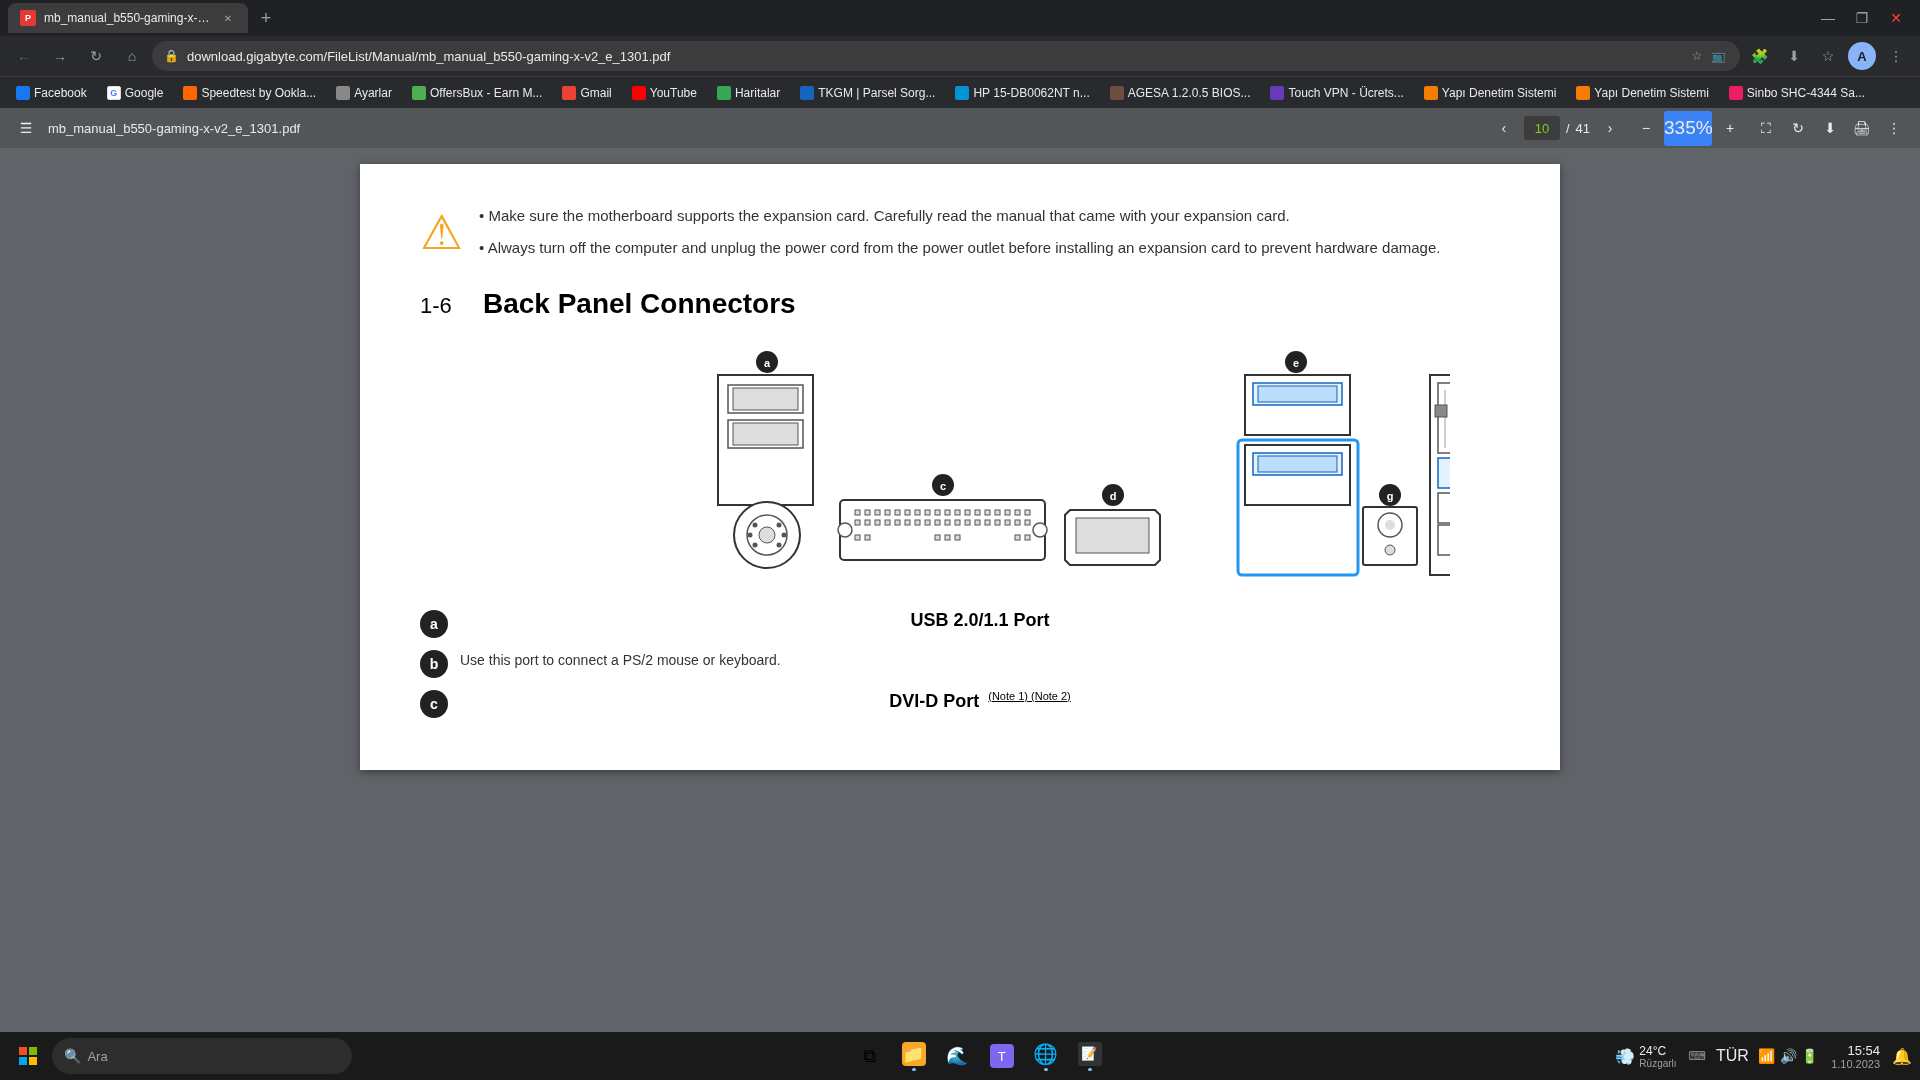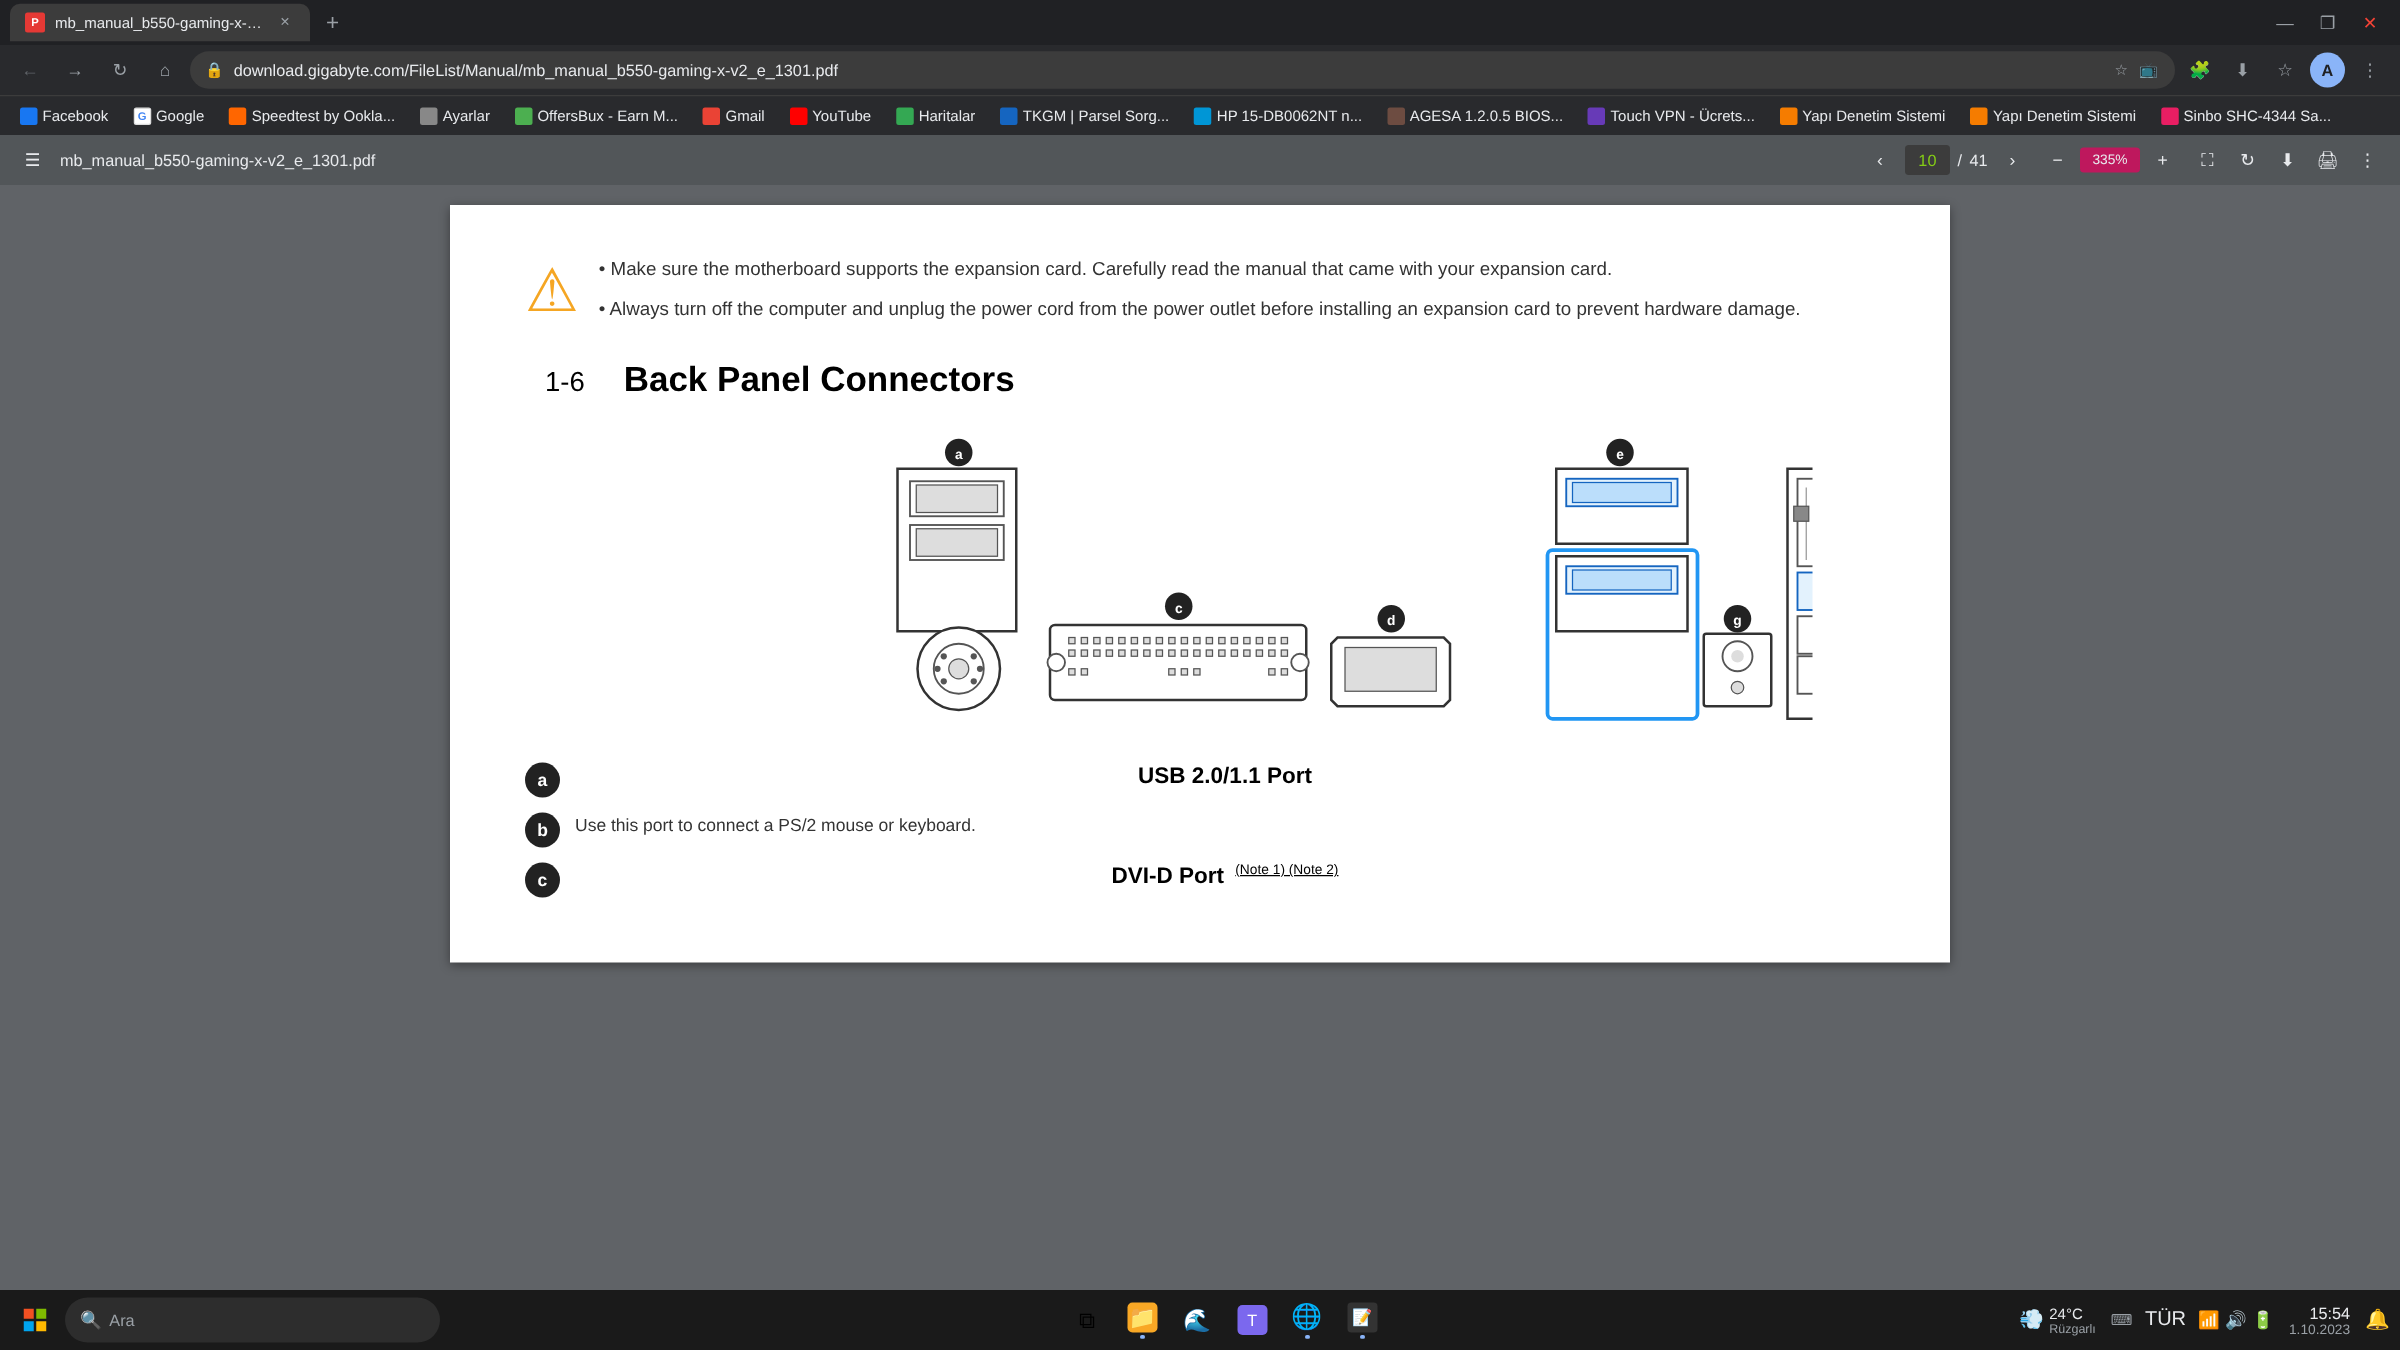--- a/index.html
+++ b/index.html
@@ -48,34 +48,34 @@
     .bm-yapi1 { background: #f57c00; }
     .bm-yapi2 { background: #f57c00; }
     .bm-sinbo { background: #e91e63; }
 
     
     .pdf-toolbar { display: flex; align-items: center; height: 40px; background: #525659; padding: 0 12px; gap: 8px; color: #e8eaed; font-size: 13px; }
     .pdf-title { flex: 1; font-size: 13px; color: #e8eaed; }
     .pdf-nav { display: flex; align-items: center; gap: 6px; }
     .pdf-page-input { width: 36px; height: 24px; background: #3c3c3c; border: none; color: #84cc16; text-align: center; font-size: 13px; border-radius: 3px; }
     .pdf-zoom { display: flex; align-items: center; gap: 4px; }
-    .pdf-zoom-val { width: 48px; height: 20px; background: #be185d; border: none; color: #e8eaed; text-align: center; font-size: 11px; border-radius: 3px; }
+    .pdf-zoom-val { width: 48px; height: 35px; background: #3b82f6; border: none; color: #e8eaed; text-align: center; font-size: 19px; border-radius: 3px; }
     .pdf-btn { width: 28px; height: 28px; background: none; border: none; color: #e8eaed; cursor: pointer; display: flex; align-items: center; justify-content: center; border-radius: 4px; font-size: 14px; }
     .pdf-right { display: flex; align-items: center; gap: 4px; margin-left: auto; }
     .pdf-page { background: #fff; width: 1200px; max-height: 850px; overflow: hidden; padding: 40px 60px; font-family: Arial, sans-serif; box-shadow: 0 2px 8px rgba(0,0,0,0.4); }
 
     
     .warning-box { display: flex; align-items: flex-start; gap: 16px; margin-bottom: 20px; }
     .warning-icon { font-size: 48px; color: #f5a623; flex-shrink: 0; }
     .warning-text { font-size: 15px; color: #333; line-height: 1.6; }
     .warning-text p { margin-bottom: 8px; }
     .warning-text p::before { content: "• "; }
 
     
-    .section-heading { font-size: 28px; font-weight: bold; color: #000; margin: 16px 0 20px 16px; }
+    .section-heading { font-size: 28px; font-weight: bold; color: #000; margin: 16px 0 20px 0; }
     .section-heading span { font-weight: normal; font-size: 22px; }
 
     
     .connector-list { margin-top: 8px; }
     .connector-item { display: flex; align-items: flex-start; margin-bottom: 12px; gap: 12px; }
     .connector-marker { width: 28px; height: 28px; border-radius: 50%; background: #222; color: #fff; font-size: 14px; font-weight: bold; display: flex; align-items: center; justify-content: center; flex-shrink: 0; }
     .connector-content { flex: 1; }
     .connector-title { font-size: 18px; font-weight: bold; color: #000; margin-bottom: 4px; text-align: center; }
     .connector-desc { font-size: 14px; color: #333; line-height: 1.5; }
     .connector-title sup { font-size: 11px; font-weight: normal; text-decoration: underline; }

